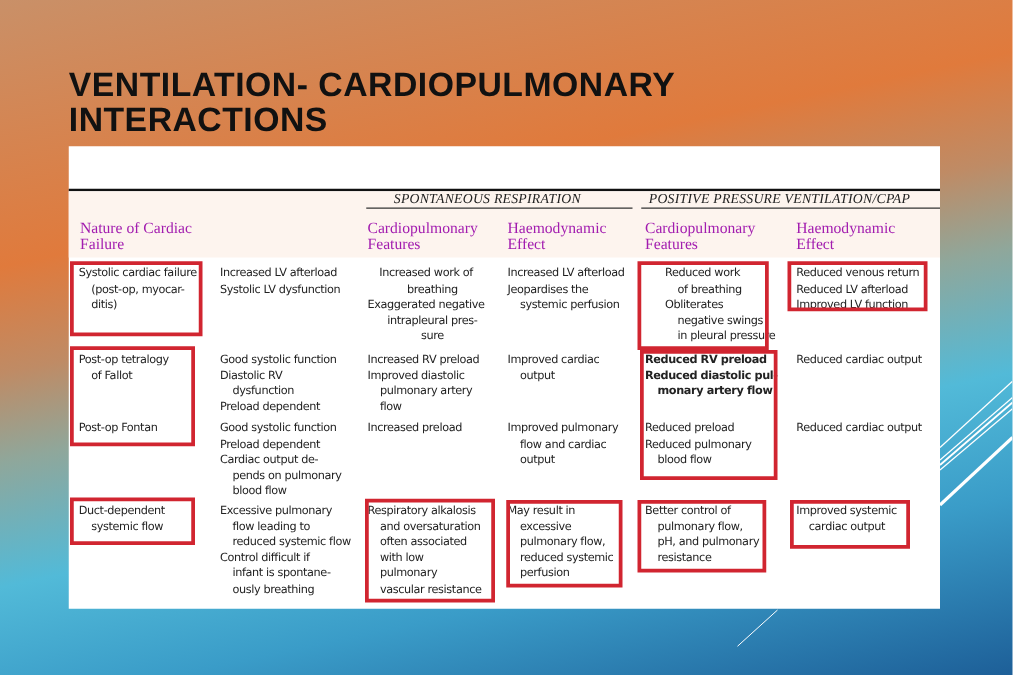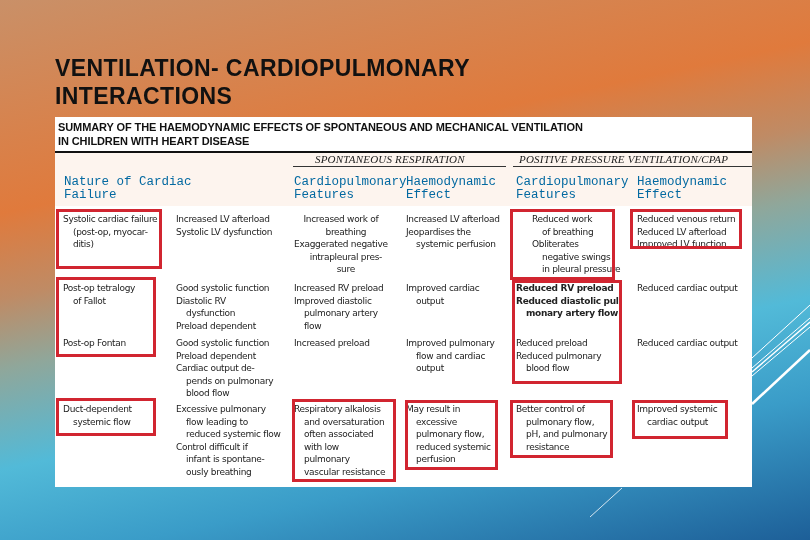--- a/index.html
+++ b/index.html
@@ -5,21 +5,21 @@
     * { box-sizing: border-box; margin: 0; padding: 0; }
     html, body { width: 810px; height: 540px; overflow: hidden; }
     body {
       position: relative;
       font-family: "Liberation Sans", sans-serif;
       background: linear-gradient(168deg, #c99068 0%, #e07a3c 30%, #bf8b65 42%, #8fa79b 52%, #52bad8 66%, #3a9cc8 80%, #1d5f98 100%);
     }
     .slide-title {
       position: absolute; left: 55px; top: 54px;
       font-family: "Liberation Sans", sans-serif;
-      font-weight: 700; font-size: 23px; line-height: 28px;
+      font-weight: 700; font-size: 27px; line-height: 28px;
       letter-spacing: 0.4px; color: #111; white-space: pre-line;
     }
     .deco { position: absolute; left: 0; top: 0; width: 810px; height: 540px; pointer-events: none; }
     .panel {
       position: absolute; left: 55px; top: 117px; width: 697px; height: 370px;
       background: #ffffff;
     }
     .panel-title {
       position: absolute; left: 3px; top: 3px;
       font-family: "Liberation Sans", sans-serif; font-weight: 700;
@@ -28,21 +28,21 @@
     }
     .rule-top { position: absolute; left: 0; right: 0; top: 34px; height: 1.5px; background: #111; }
     .head-band { position: absolute; left: 0; right: 0; top: 36px; height: 53px; background: #fdf4ee; }
     .group-head {
       position: absolute; top: 36px;
       font-family: "Liberation Serif", serif; font-size: 11px; letter-spacing: 0.2px; color: #222; font-style: italic;
     }
     .group-rule { position: absolute; top: 49px; height: 1px; background: #333; }
     .col-head {
       position: absolute; top: 59px;
-      font-family: Liberation Mono, monospace; font-size: 12.5px; line-height: 13px; color: #0369a1;
+      font-family: Liberation Serif, serif; font-size: 12.5px; line-height: 13px; color: #a21caf;
       white-space: pre-line;
     }
     .cell {
       position: absolute;
       font-family: "DejaVu Sans", sans-serif; font-size: 9px; line-height: 12.6px; color: #222;
       letter-spacing: -0.3px;
     }
     .cell .ln { display: block; white-space: nowrap; }
     .cell .ln.ind { padding-left: 10px; }
     .hl { position: absolute; border: 3px solid #d12530; }
@@ -58,22 +58,20 @@
     <line x1="752" y1="358" x2="810" y2="305" stroke-width="1"></line>
     <line x1="752" y1="368" x2="810" y2="318" stroke-width="1"></line>
     <line x1="752" y1="372" x2="810" y2="322" stroke-width="1.5"></line>
     <line x1="752" y1="376" x2="810" y2="327" stroke-width="1"></line>
     <line x1="752" y1="404" x2="810" y2="350" stroke-width="2.5"></line>
     <line x1="590" y1="517" x2="622" y2="488" stroke-width="0.8"></line>
   </g>
 </svg>
 
 <div class="panel">
-  <div class="panel-title">SUMMARY OF THE HAEMODYNAMIC EFFECTS OF SPONTANEOUS AND MECHANICAL VENTILATION
-IN CHILDREN WITH HEART DISEASE</div>
   <div class="rule-top"></div>
   <div class="head-band"></div>
 
   <div class="group-head" style="left:260px;">SPONTANEOUS RESPIRATION</div>
   <div class="group-rule" style="left:238px; width:213px;"></div>
   <div class="group-head" style="left:464px;">POSITIVE PRESSURE VENTILATION/CPAP</div>
   <div class="group-rule" style="left:458px; width:239px;"></div>
 
   <div class="col-head" style="left:9px;">Nature of Cardiac
 Failure</div>

